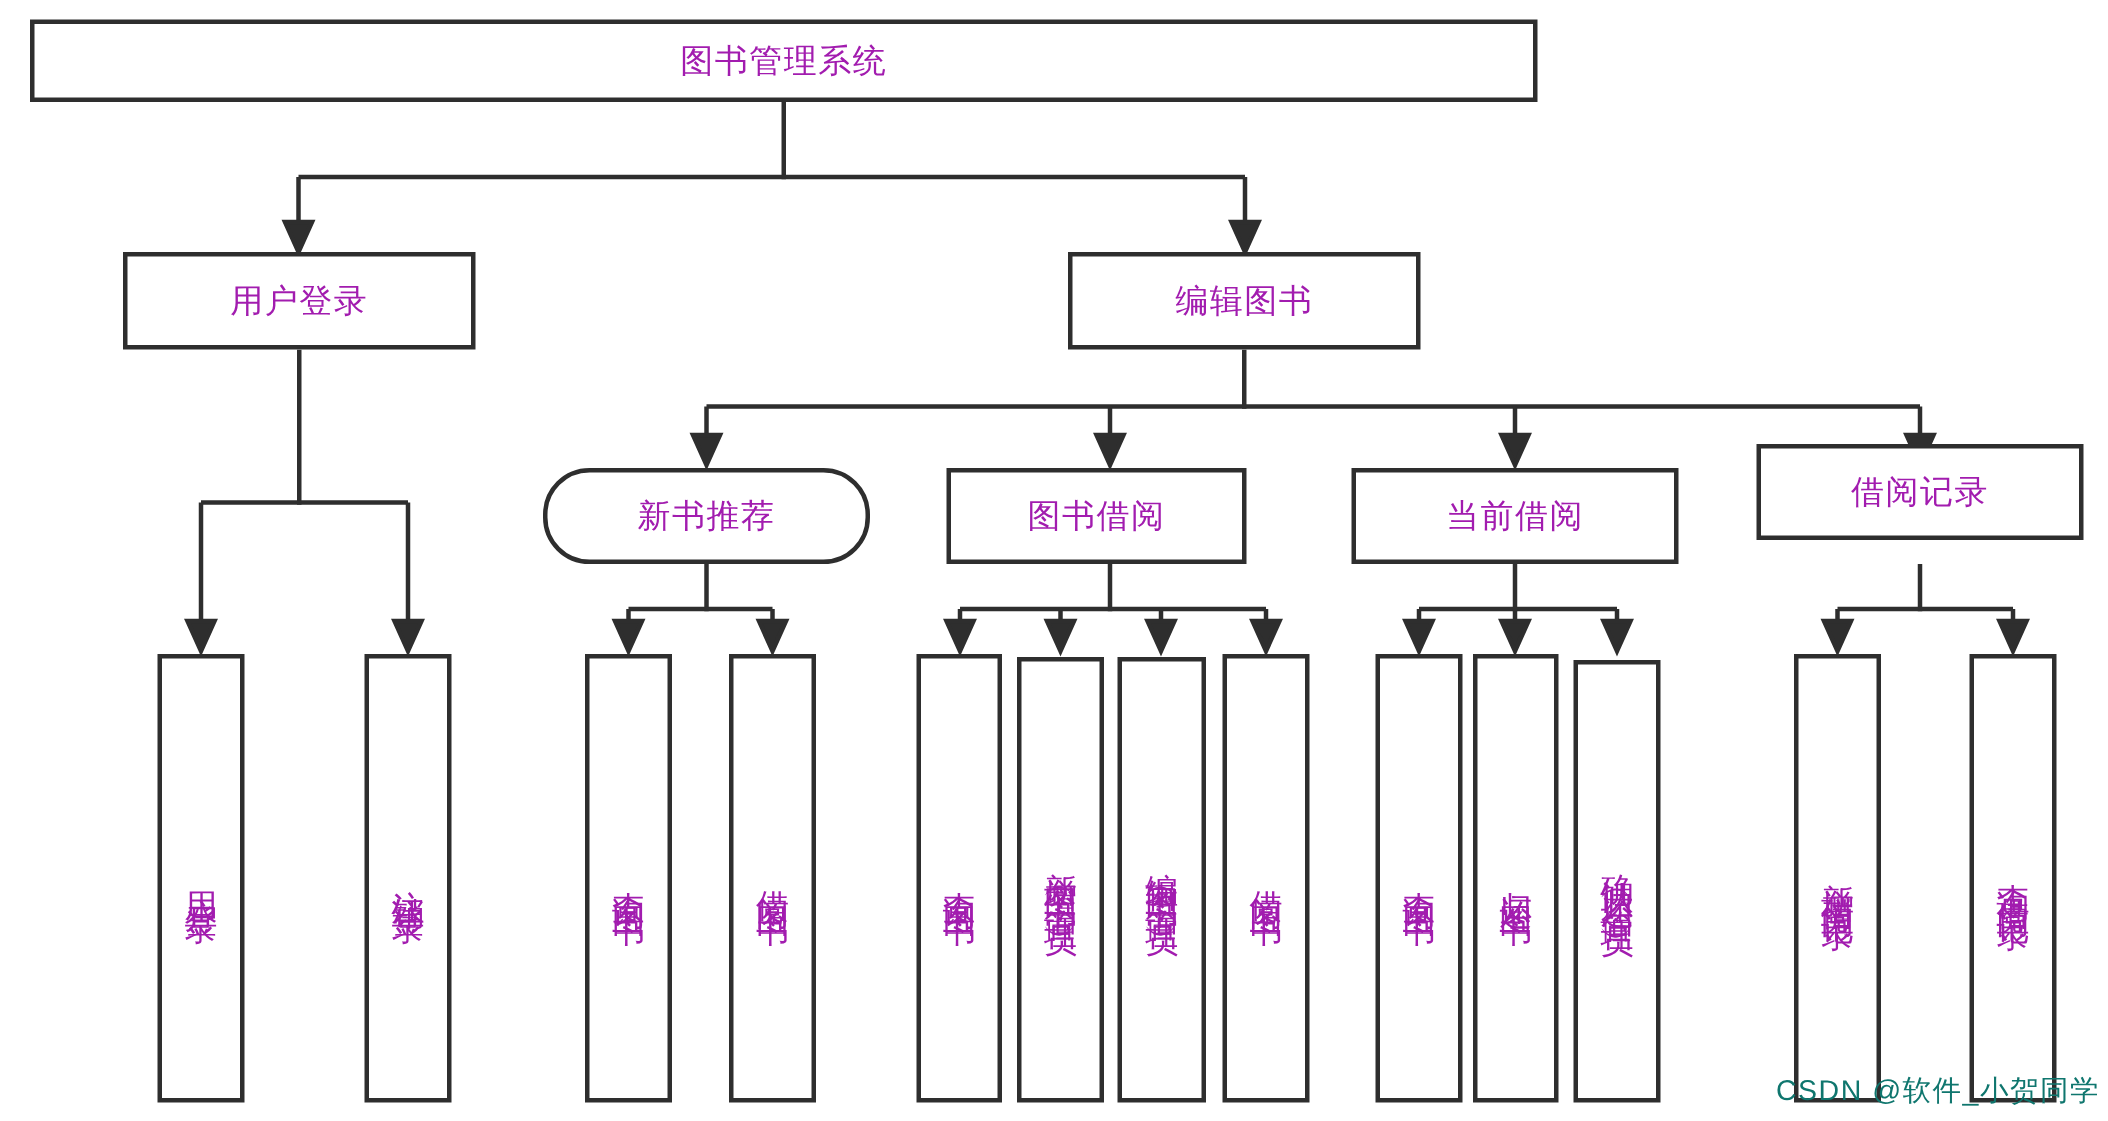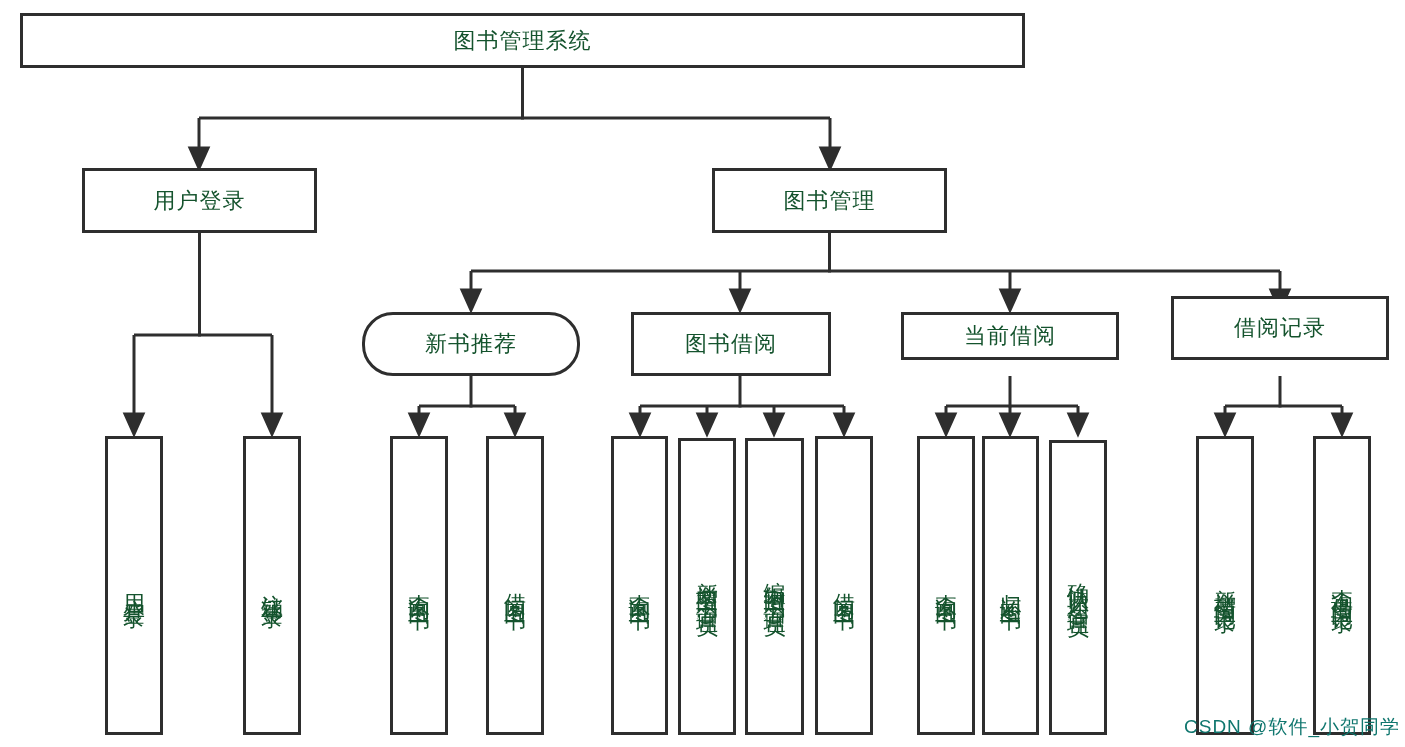--- a/index.html
+++ b/index.html
@@ -12,21 +12,21 @@
   }
   #wires { position: absolute; left: 0; top: 0; z-index: 1; }
   .node {
     position: absolute;
     background: #ffffff;
     border: 3px solid #2e2e2e;
     box-sizing: border-box;
     display: flex;
     align-items: center;
     justify-content: center;
-    color: #14532d;
+    color: #a21caf;
     z-index: 2;
   }
   .hlabel { font-size: 22px; letter-spacing: 1px; white-space: nowrap; }
   .vtext {
     writing-mode: vertical-rl;
     text-orientation: mixed;
     font-size: 22px;
     letter-spacing: 5px;
     line-height: 1;
   }
@@ -107,25 +107,25 @@
       <line x1="1225" y1="406" x2="1225" y2="416"></line>
       <polygon points="1216,414 1234,414 1225,434"></polygon>
       <line x1="1342" y1="406" x2="1342" y2="416"></line>
       <polygon points="1333,414 1351,414 1342,434"></polygon>
     </g>
   </svg>
 
   <div class="node hlabel" style="left:20px; top:13px; width:1005px; height:55px;">图书管理系统</div>
 
   <div class="node hlabel" style="left:82px; top:168px; width:235px; height:65px;">用户登录</div>
-  <div class="node hlabel" style="left:712px; top:168px; width:235px; height:65px;">图书管理</div>
+  <div class="node hlabel" style="left:712px; top:168px; width:235px; height:65px;">编辑图书</div>
 
   <div class="node hlabel" style="left:362px; top:312px; width:218px; height:64px;border-radius:31px;">新书推荐</div>
   <div class="node hlabel" style="left:631px; top:312px; width:200px; height:64px;">图书借阅</div>
-  <div class="node hlabel" style="left:901px; top:312px; width:218px; height:48px;">当前借阅</div>
+  <div class="node hlabel" style="left:901px; top:312px; width:218px; height:64px;">当前借阅</div>
   <div class="node hlabel" style="left:1171px; top:296px; width:218px; height:64px;">借阅记录</div>
 
   <div class="node" style="left:105px; top:436px; width:58px; height:299px;">
     <span class="vtext">用户登录</span>
   </div>
   <div class="node" style="left:243px; top:436px; width:58px; height:299px;">
     <span class="vtext">注销登录</span>
   </div>
 
   <div class="node" style="left:390px; top:436px; width:58px; height:299px;">

